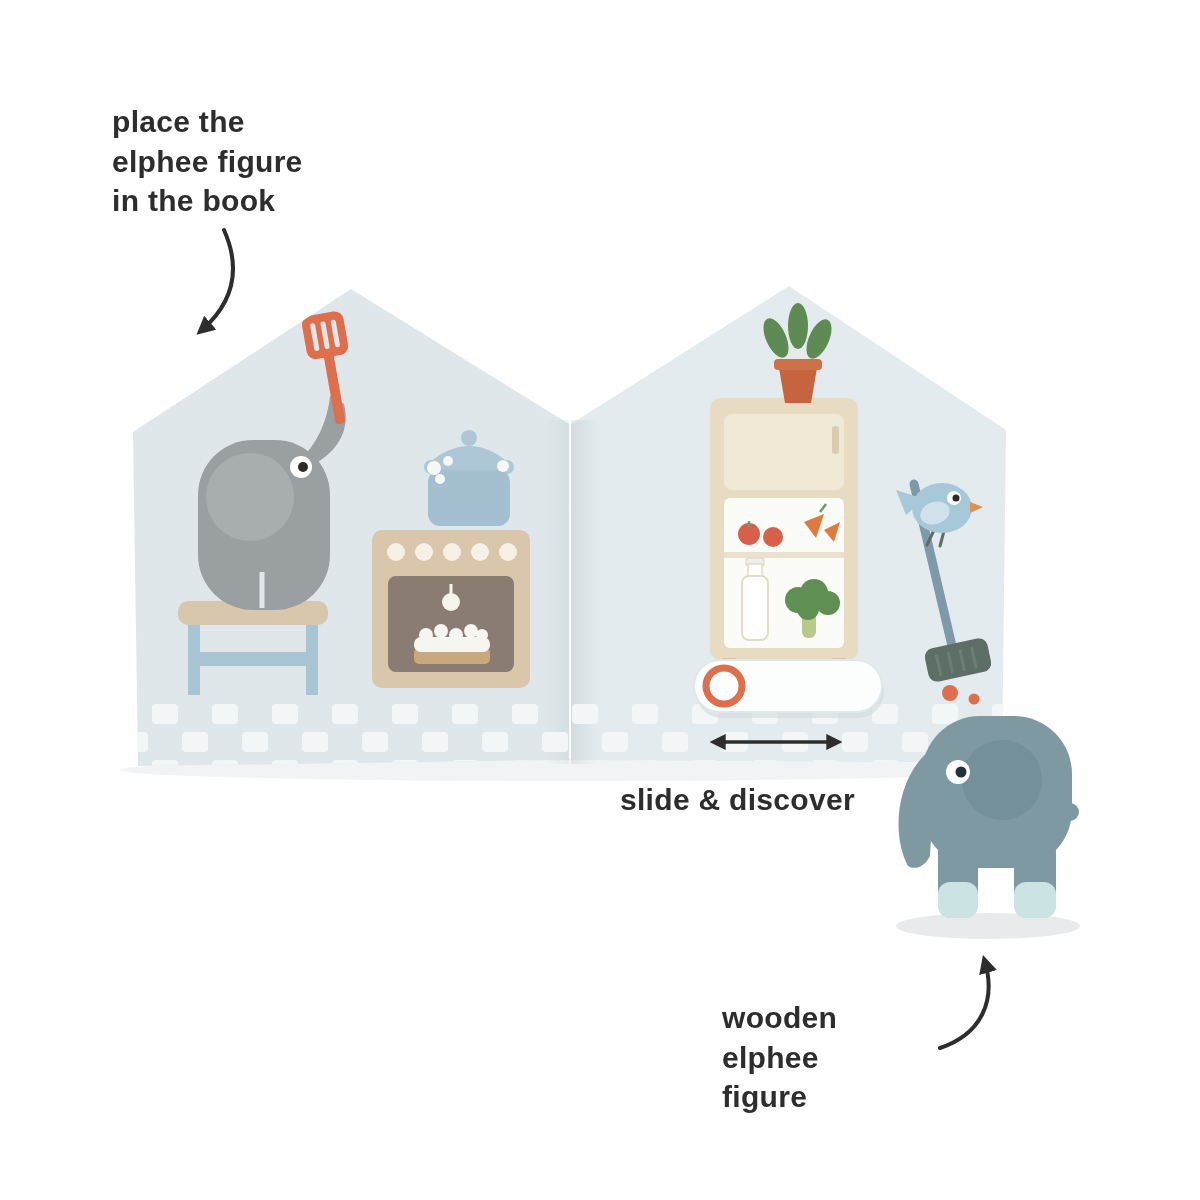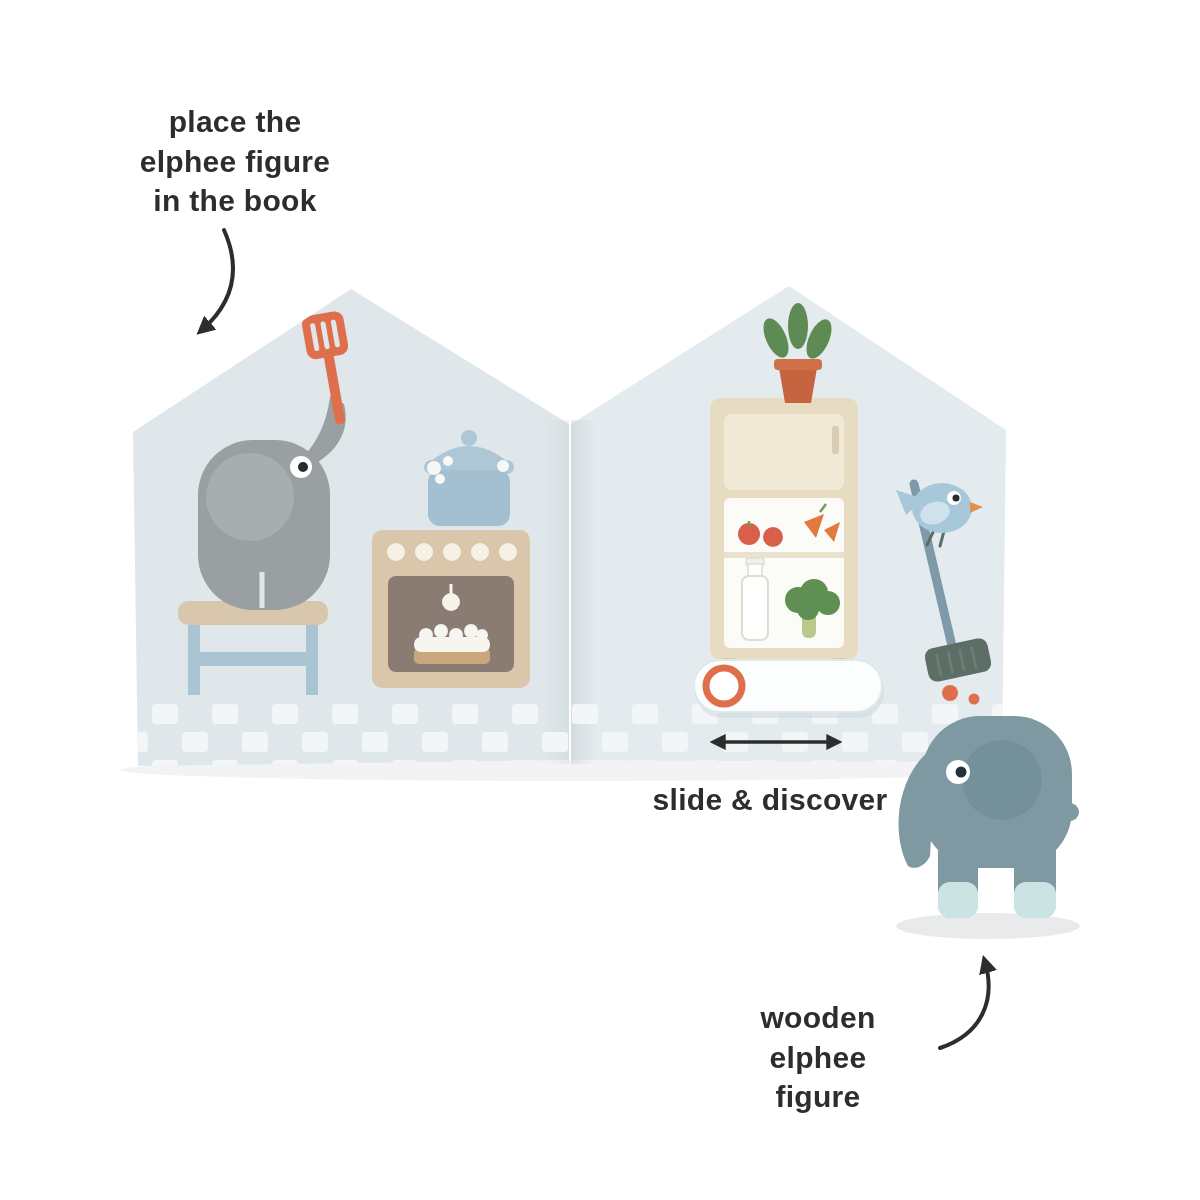--- a/index.html
+++ b/index.html
@@ -1,21 +1,21 @@
 <!DOCTYPE html>
 <html><head>
 <meta charset="utf-8">
 <style>
   * { margin:0; padding:0; box-sizing:border-box; }
   html,body { width:1200px; height:1200px; background:#ffffff; }
   body { font-family:"Liberation Sans", sans-serif; position:relative; overflow:hidden; }
   .canvas { position:absolute; inset:0; }
   svg.scene { position:absolute; left:0; top:0; }
   .ann {
-    position:absolute; color:#2d2d2d; font-weight:700; text-align:center;
+    position:absolute; color:#2d2d2d; font-weight:700; 
     white-space:pre-line; letter-spacing:0.3px;
   }
   .ann-place { left:112px; top:102px; width:246px; font-size:30px; line-height:1.32; }
   .ann-slide { left:620px; top:783px; width:300px; font-size:30px; }
   .ann-wood  { left:722px; top:998px; width:192px; font-size:30px; line-height:1.32; }
 </style>
 </head>
 <body>
 
 <div class="canvas">

